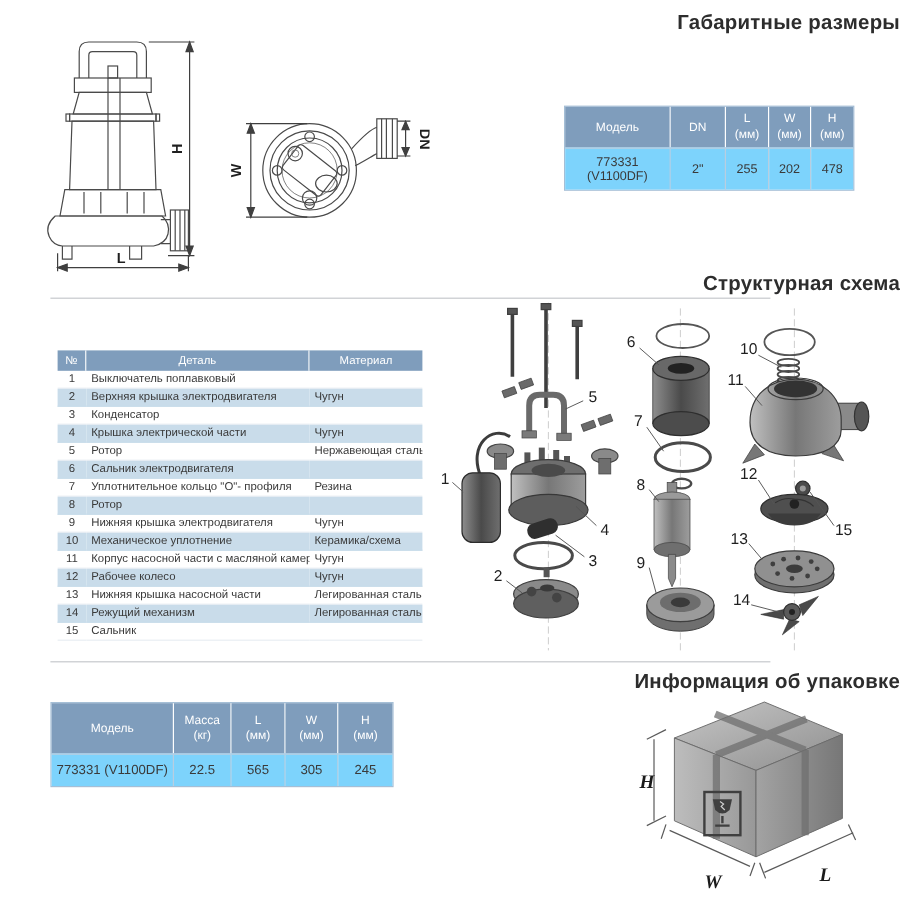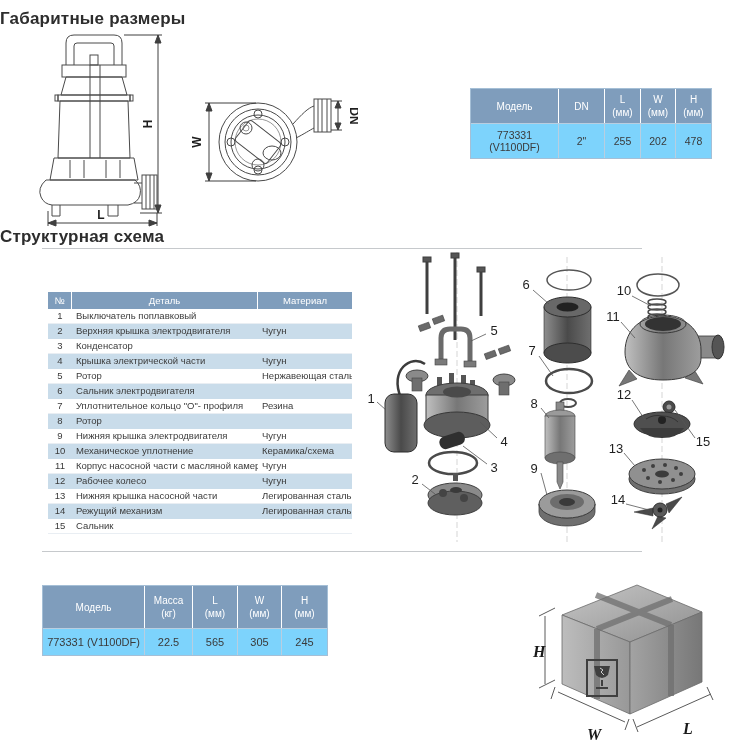--- a/index.html
+++ b/index.html
@@ -1,18 +1,18 @@
 <!DOCTYPE html>
 <html><head>
 <meta charset="utf-8">
 <style>
   html,body{margin:0;padding:0;background:#fff;}
   .page{position:relative;width:750px;height:750px;background:#ffffff;overflow:hidden;
         font-family:"Liberation Sans",sans-serif;color:#333;}
-  .sec-title{position:absolute;left:0;width:750px;text-align:left;margin:0;
+  .sec-title{position:absolute;left:0;width:750px;text-align:right;margin:0;
              font-size:17px;font-weight:600;color:#2d2d2d;letter-spacing:.2px;}
   .divider{position:absolute;left:42px;width:600px;height:1px;background:#c6c9cc;}
 
   
   table.data{position:absolute;border-collapse:separate;border-spacing:0;table-layout:fixed;
              border:1px solid #a5bfd6;}
   table.data th{background:#7f9dbc;color:#ffffff;font-weight:400;font-size:10px;line-height:1.3;
                 text-align:center;white-space:pre-line;border-right:1px solid #fff;padding:4px 1px;}
   table.data th:last-child{border-right:none;}
   table.data td{font-size:10.5px;color:#3a3a3a;text-align:center;background:#7dd3fc;
@@ -449,20 +449,21 @@
       <text class="callout" x="261" y="43">10</text>
       <text class="callout" x="250" y="69">11</text>
       <text class="callout" x="261" y="147">12</text>
       <text class="callout" x="253" y="201">13</text>
       <text class="callout" x="255" y="252">14</text>
       <text class="callout" x="340" y="194">15</text>
     </g>
   </svg>
 
   <div class="divider" style="top:551px"></div>
+  <h1 class="sec-title" style="top:558px">Информация об упаковке</h1>
 
   <table class="data" id="pack-table">
     <colgroup>
         <col style="width:102px">
         <col style="width:48px">
         <col style="width:45px">
         <col style="width:44px">
         <col style="width:45px">
       </colgroup>
     <thead>

